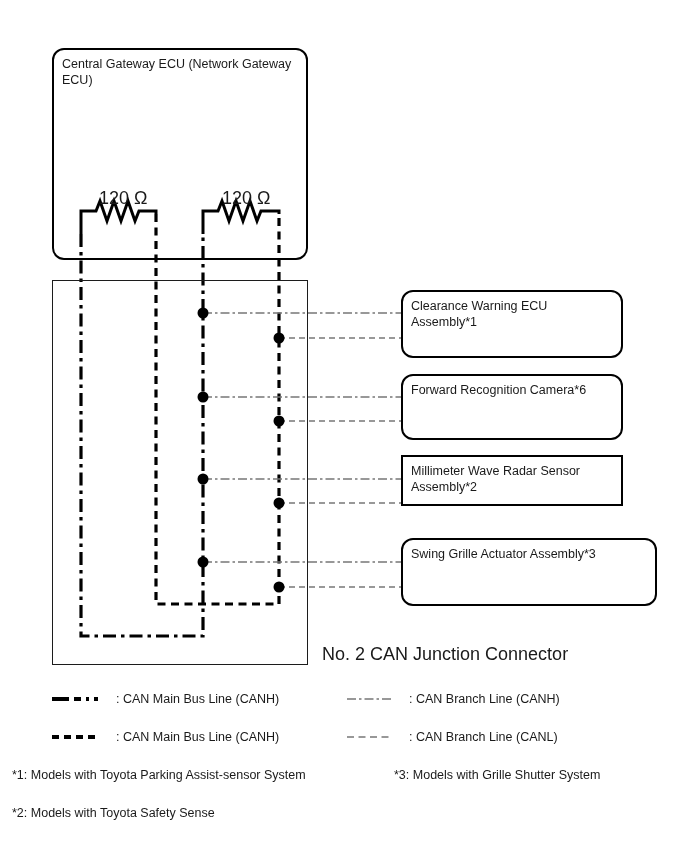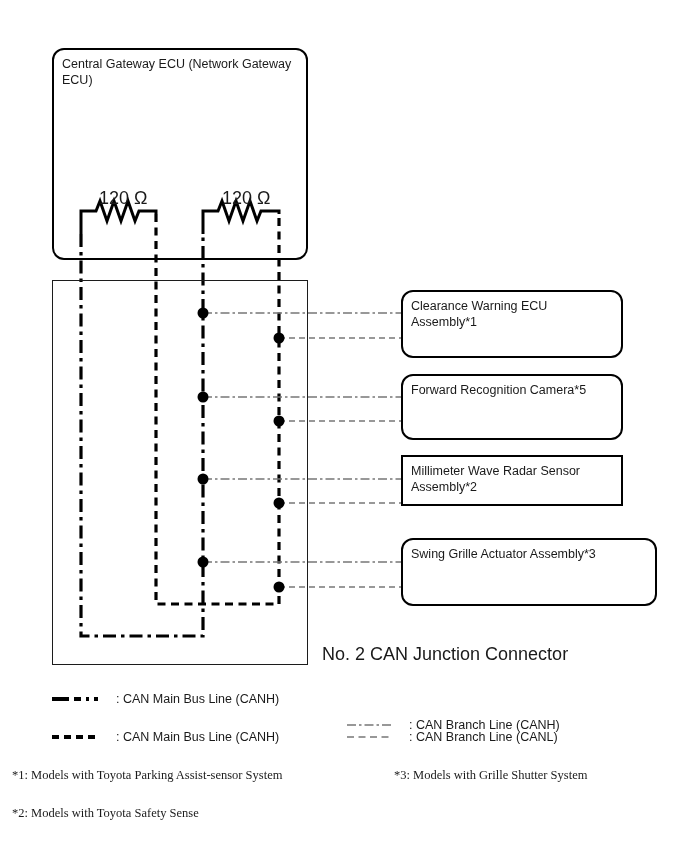--- a/index.html
+++ b/index.html
@@ -27,21 +27,21 @@
   .thinbox { border: 1.5px solid #1c1c1c; }
   .float-label { position: absolute; font-size: 18px; line-height: 1.2; z-index: 3; white-space: nowrap; margin-top: 18px; }
   .legend-row {
     position: absolute;
     display: flex;
     align-items: center;
     gap: 18px;
     z-index: 3;
   }
   .legend-row .lbl { font-size: 12.5px; white-space: nowrap; }
-  .footnote { position: absolute; font-size: 12.5px; z-index: 3; white-space: nowrap; font-family: Liberation Serif, serif; }
+  .footnote { position: absolute; font-size: 12.5px; z-index: 3; white-space: nowrap; }
 </style>
 </head>
 <body>
 
 <div id="canvas">
 
   <svg id="wires" width="688" height="852" viewBox="0 0 688 852">
 
     <path d="M 81 234 L 81 636 L 203 636 L 203 234" fill="none" stroke="#000" stroke-width="3.2" stroke-dasharray="13 5 3.5 5"></path>
 
@@ -80,21 +80,21 @@
   <div class="float-label" style="left:222px; top:170px;">120 Ω</div>
 
   <div class="box thinbox" style="left:52px; top:280px; width:256px; height:385px;"></div>
   <div class="float-label" style="left:322px; top:626px;">No. 2 CAN Junction Connector</div>
 
   <div class="box rounded" style="left:401px; top:290px; width:222px; height:68px;">
     <span class="box-label">Clearance Warning ECU
 Assembly*1</span>
   </div>
   <div class="box rounded" style="left:401px; top:374px; width:222px; height:66px;">
-    <span class="box-label">Forward Recognition Camera*5</span>
+    <span class="box-label">Forward Recognition Camera*6</span>
   </div>
   <div class="box square" style="left:401px; top:455px; width:222px; height:51px;">
     <span class="box-label">Millimeter Wave Radar Sensor
 Assembly*2</span>
   </div>
   <div class="box rounded" style="left:401px; top:538px; width:256px; height:68px;">
     <span class="box-label">Swing Grille Actuator Assembly*3</span>
   </div>
 
   <div class="legend-row" style="left:52px; top:692px;">
@@ -102,21 +102,21 @@
       <line x1="0" y1="4" x2="46" y2="4" stroke="#000" stroke-width="4" stroke-dasharray="17 5 7 5 3 5"></line>
     </svg>
     <span class="lbl">: CAN Main Bus Line (CANH)</span>
   </div>
   <div class="legend-row" style="left:52px; top:730px;">
     <svg width="46" height="8">
       <line x1="0" y1="4" x2="46" y2="4" stroke="#000" stroke-width="4" stroke-dasharray="7 5"></line>
     </svg>
     <span class="lbl">: CAN Main Bus Line (CANH)</span>
   </div>
-  <div class="legend-row" style="left:347px; top:692px;margin-top:26px;">
+  <div class="legend-row" style="left:347px; top:692px;">
     <svg width="44" height="8">
       <line x1="0" y1="4" x2="44" y2="4" stroke="#777" stroke-width="1.6" stroke-dasharray="9 3 2.5 3"></line>
     </svg>
     <span class="lbl">: CAN Branch Line (CANH)</span>
   </div>
   <div class="legend-row" style="left:347px; top:730px;">
     <svg width="44" height="8">
       <line x1="0" y1="4" x2="44" y2="4" stroke="#777" stroke-width="1.6" stroke-dasharray="7 4.5"></line>
     </svg>
     <span class="lbl">: CAN Branch Line (CANL)</span>

